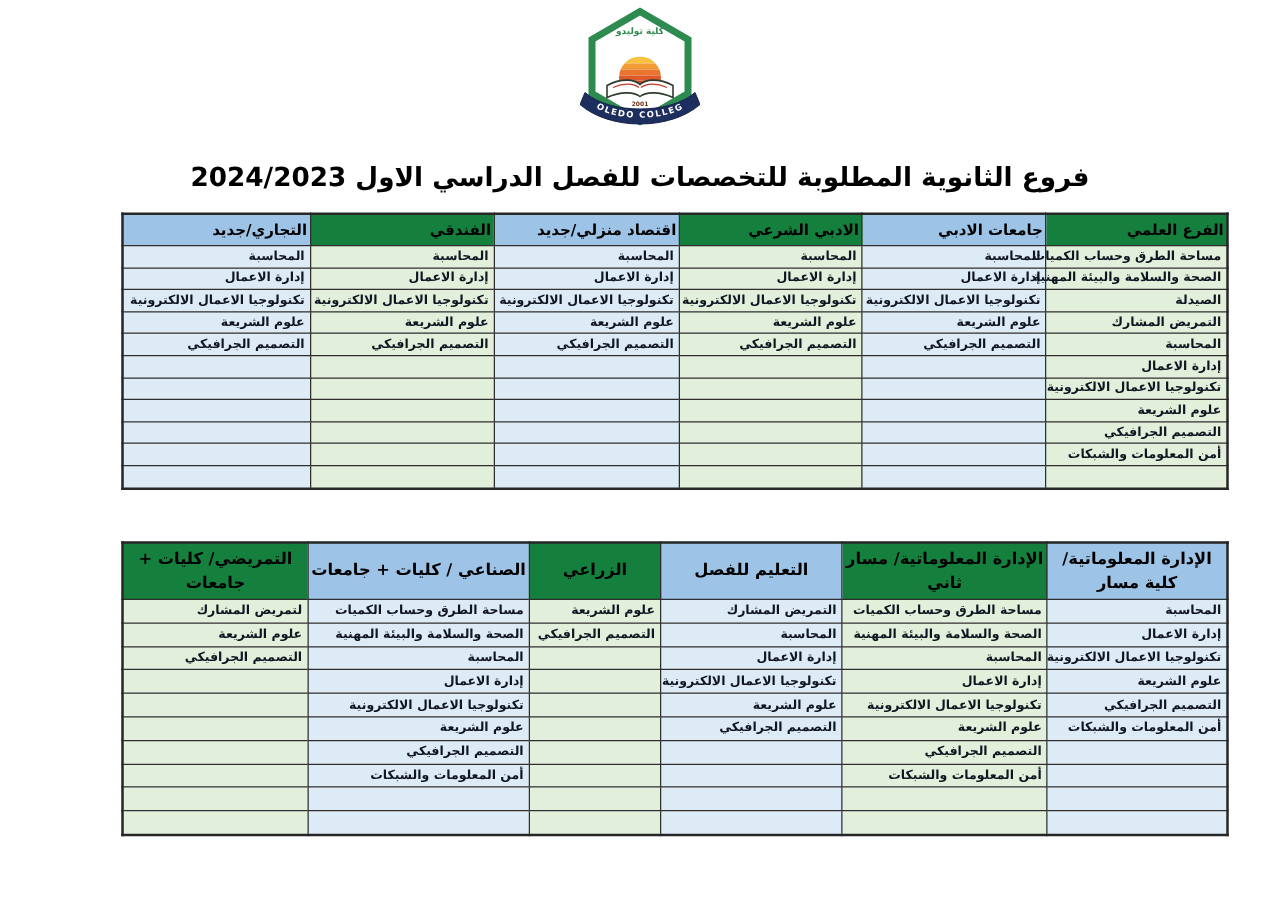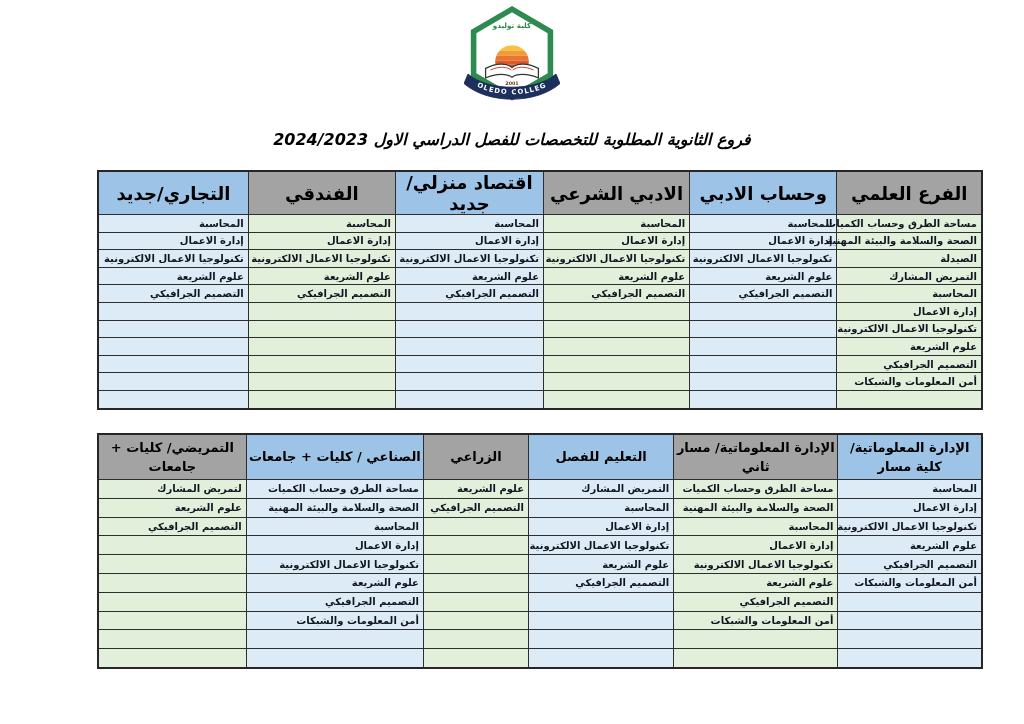--- a/index.html
+++ b/index.html
@@ -7,45 +7,44 @@
     position:relative;width:1024px;height:724px;background:#ffffff;overflow:hidden;
     font-family:"DejaVu Sans",sans-serif;
   }
   
   .logo{position:absolute;top:5px;left:50%;transform:translateX(-50%);width:96px;height:106px;}
   .logo svg{width:100%;height:100%;}
   
   .doc-title{
     position:absolute;top:130px;left:0;width:100%;
     text-align:center;direction:rtl;
-    font-weight:bold;font-size:16px;color:#000;
+    font-weight:bold;font-size:21px;color:#000;
     letter-spacing:.2px;
-    font-style:italic;
   }
   
   .tbl{position:absolute;left:97px;width:886px;}
   #table1{top:170px;}
   #table2{top:433px;}
   table.data-table{
     border-collapse:collapse;table-layout:fixed;width:886px;
     border:2px solid #262626;direction:rtl;
   }
   .data-table th,.data-table td{border:1px solid #2e2e2e;}
   .data-table th{
     font-weight:bold;text-align:center;vertical-align:middle;color:#000;padding:0 2px;
   }
   .data-table td{
     font-weight:bold;text-align:right;vertical-align:middle;color:#101522;
     padding:0 4px;white-space:nowrap;
   }
-  .t1 th{height:24px;font-size:18px;}
+  .t1 th{height:24px;font-size:12px;text-align:right;}
   .t1 td{height:16.6px;font-size:10px;}
   .t2 th{height:44px;font-size:13px;line-height:1.5;}
   .t2 td{height:17.8px;font-size:10px;}
-  .hdr-green{background:#a3a3a3;}
+  .hdr-green{background:#15803d;}
   .hdr-blue{background:#9DC3E6;}
   .cel-green{background:#E2EFDA;}
   .cel-blue{background:#DDEBF7;}
 </style>
 </head>
 <body>
 
 <div class="page">
 
   <div class="logo">
@@ -89,21 +88,21 @@
           <col style="width: 145px;">
           <col style="width: 147px;">
           <col style="width: 146px;">
           <col style="width: 148px;">
           <col style="width: 147px;">
           <col style="width: 150px;">
         </colgroup>
         <thead>
           <tr>
             <th class="hdr-green">الفرع العلمي</th>
-            <th class="hdr-blue">وحساب الادبي</th>
+            <th class="hdr-blue">جامعات الادبي</th>
             <th class="hdr-green">الادبي الشرعي</th>
             <th class="hdr-blue">اقتصاد منزلي/جديد</th>
             <th class="hdr-green">الفندقي</th>
             <th class="hdr-blue">التجاري/جديد</th>
           </tr>
         </thead>
         <tbody>
           <tr>
             <td class="cel-green">مساحة الطرق وحساب الكميات</td>
             <td class="cel-blue">المحاسبة</td>

